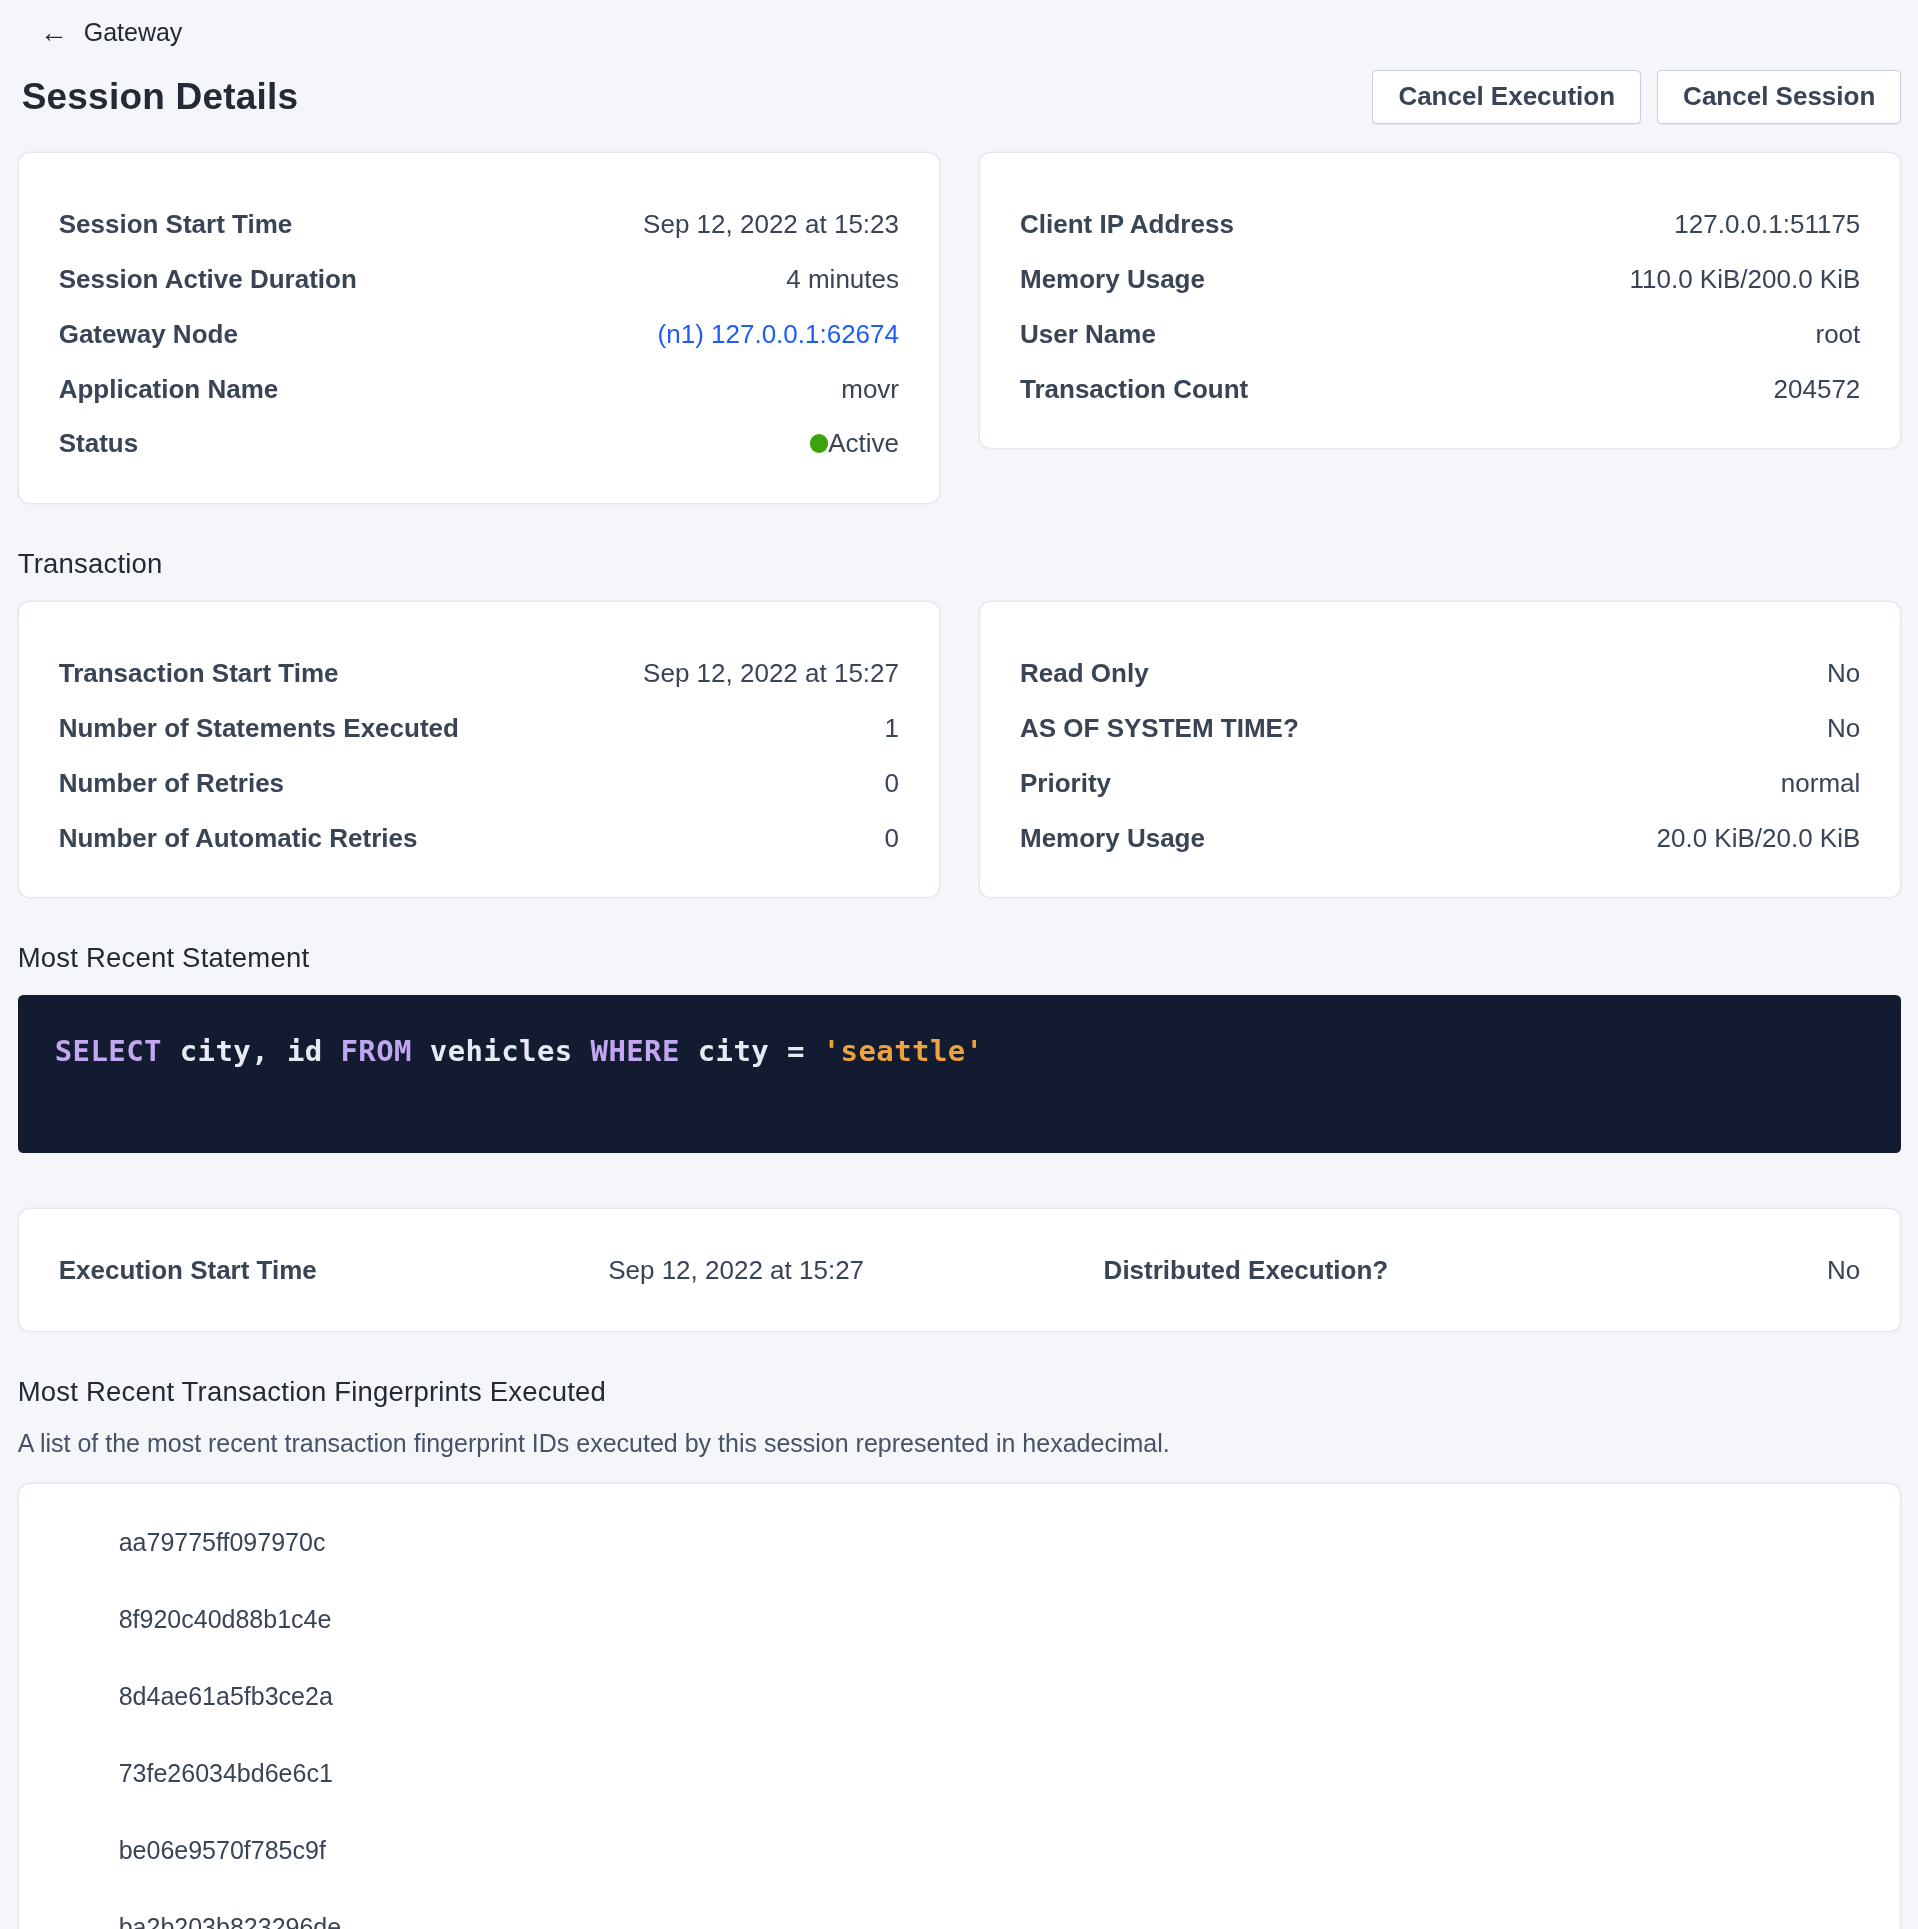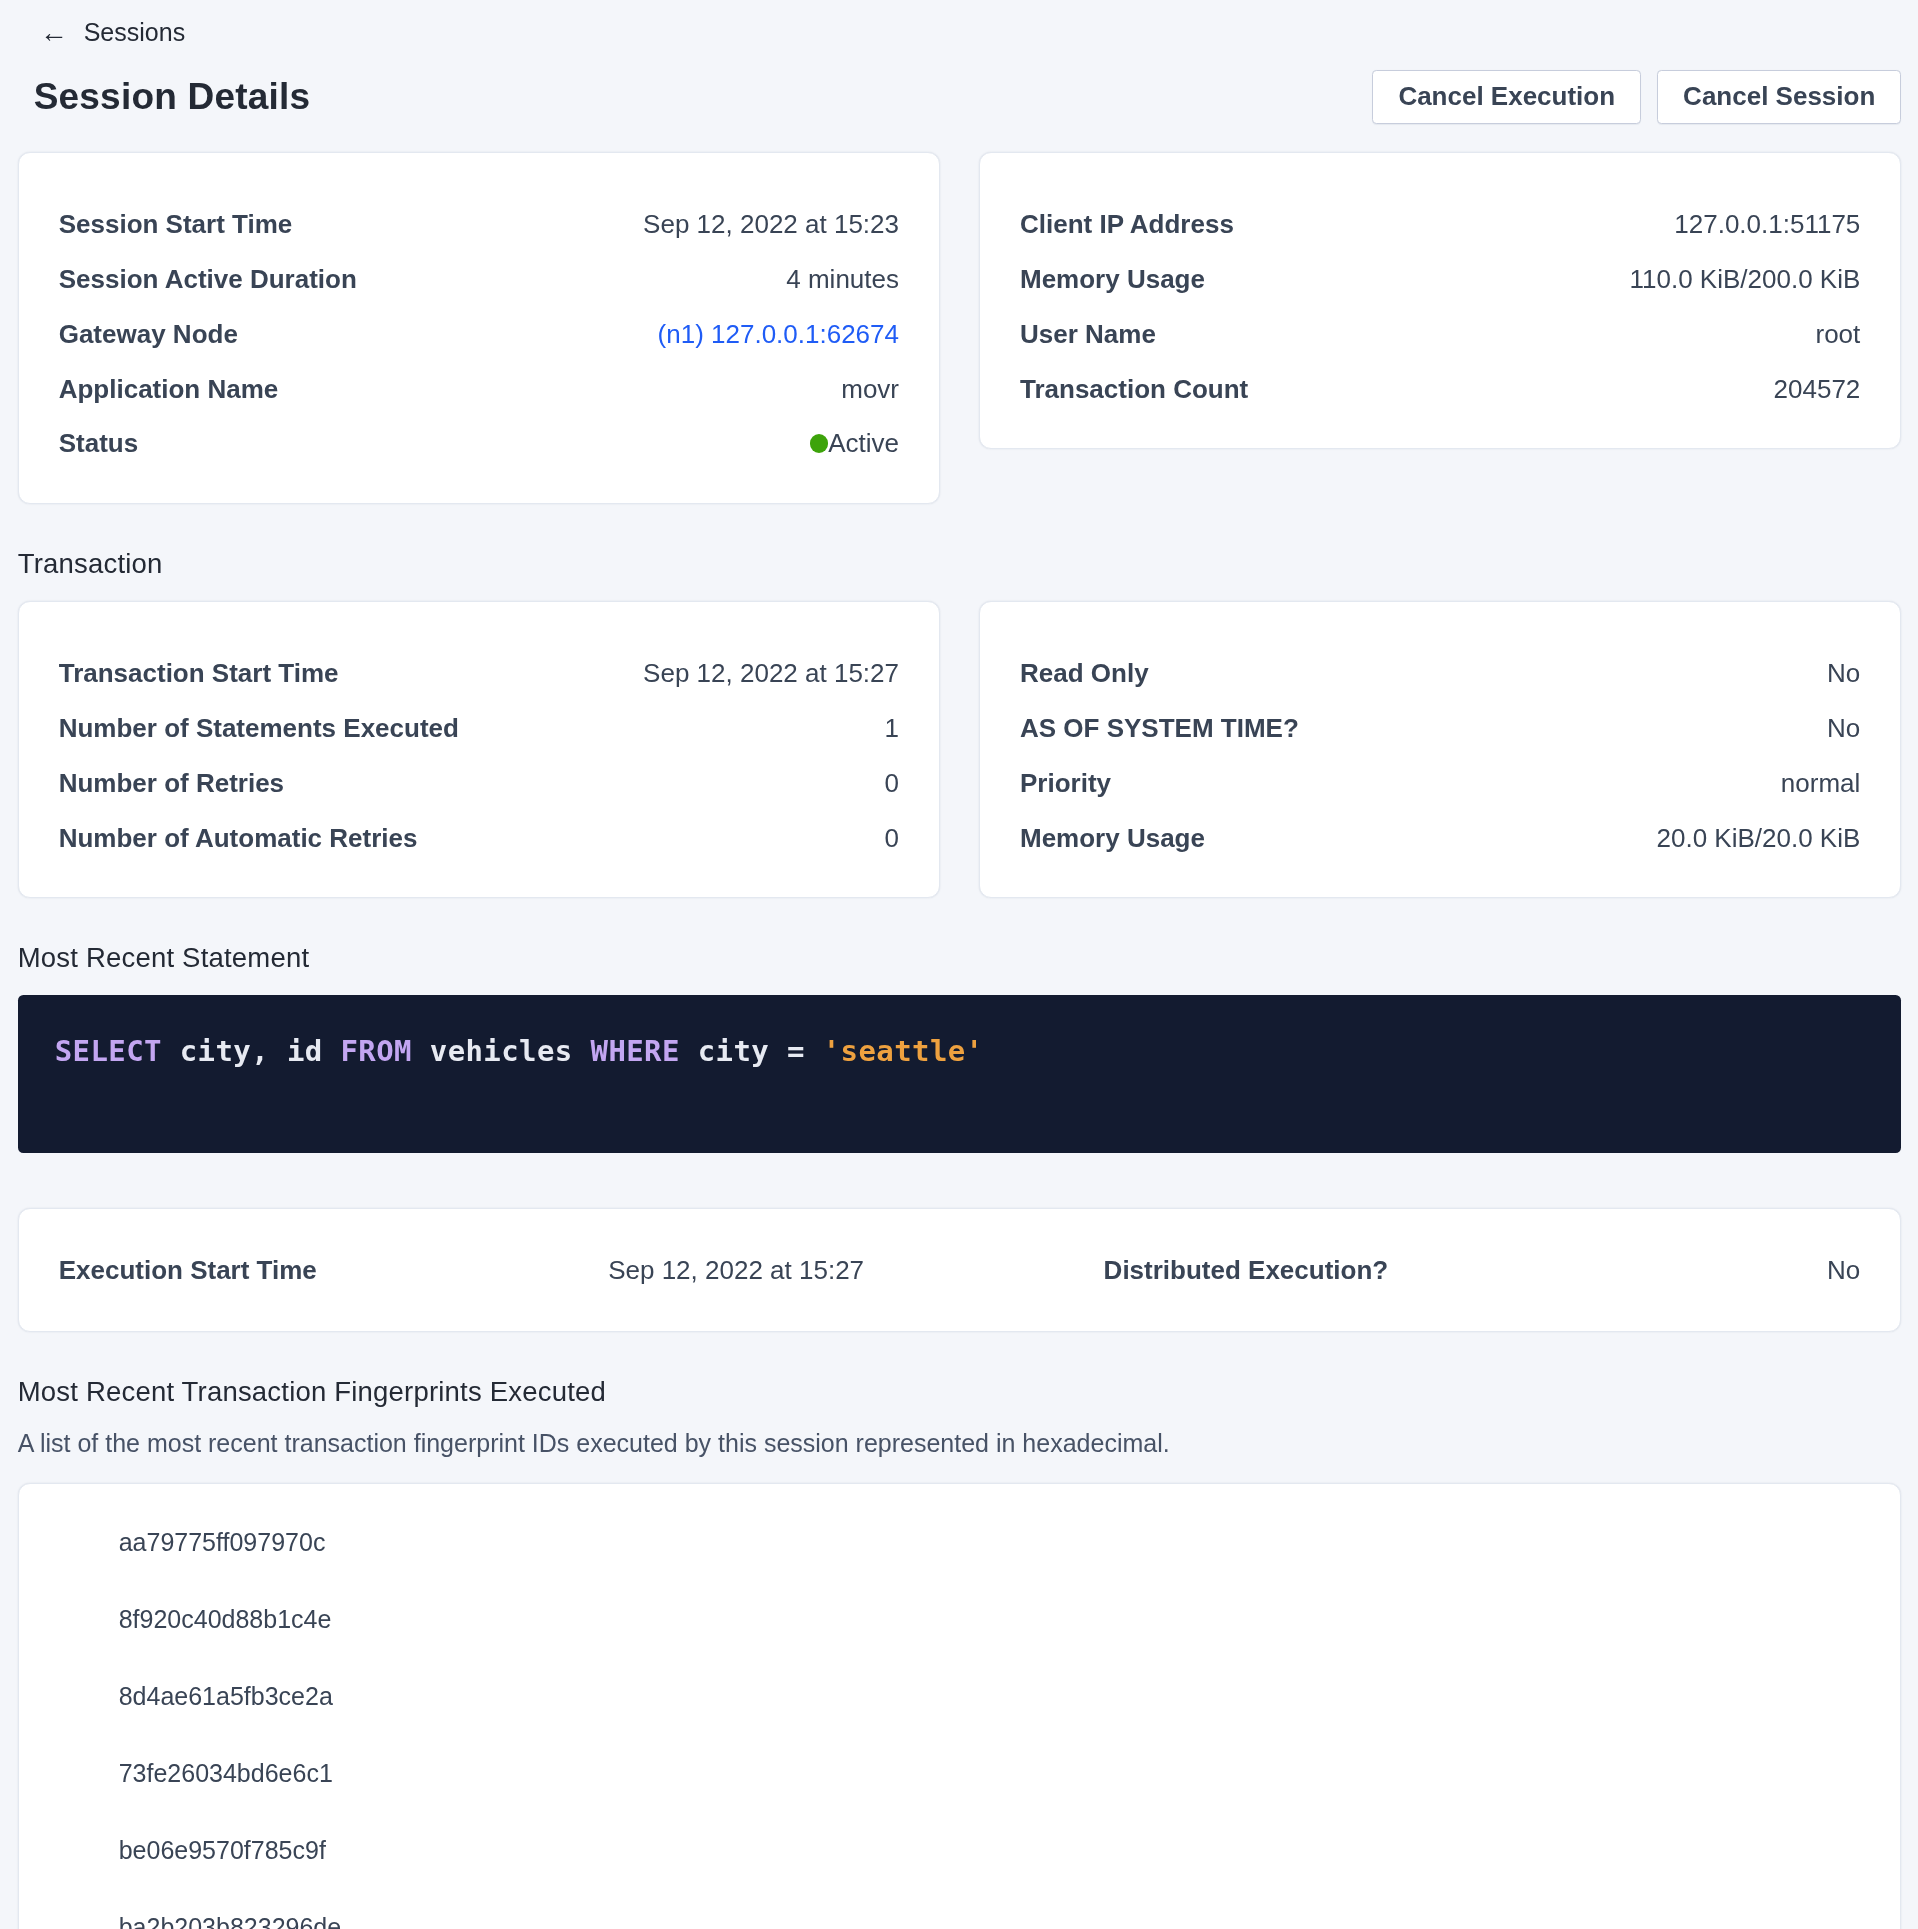--- a/index.html
+++ b/index.html
@@ -22,21 +22,21 @@
 
   
   .topnav{padding:5.3px 0 0 22px;}
   .back{
     display:inline-flex;align-items:center;gap:16px;
     font-size:25px;color:var(--heading);text-decoration:none;cursor:pointer;
   }
   .back .arrow{font-size:28px;line-height:25px;}
 
   
-  .titlebar{display:flex;justify-content:space-between;align-items:center;margin:23px 0 0 16px;}
+  .titlebar{display:flex;justify-content:space-between;align-items:center;margin:23px 0 0 4px;}
   .titlebar h1{font-size:37px;font-weight:700;color:var(--heading);letter-spacing:0.2px;}
   .actions{display:flex;gap:16px;}
   .actions button{
     font-family:"Liberation Sans", sans-serif;
     font-size:26px;font-weight:700;color:var(--label);
     background:var(--card-bg);border:0.9px solid var(--btn-border);border-radius:4.4px;
     padding:10.6px 25px;cursor:pointer;box-shadow:0 0.9px 0.9px rgba(67,90,111,.08);
   }
 
   
@@ -99,21 +99,21 @@
   .fpcard li:last-child{margin-bottom:16px;}
 </style>
 </head>
 <body>
 
 <div class="page">
 
   <div class="topnav">
     <a class="back">
       <span class="arrow">←</span>
-      <span>Sessions</span>
+      <span>Gateway</span>
     </a>
   </div>
 
   <div class="titlebar">
     <h1>Session Details</h1>
     <div class="actions">
       <button>Cancel Execution</button>
       <button>Cancel Session</button>
     </div>
   </div>

